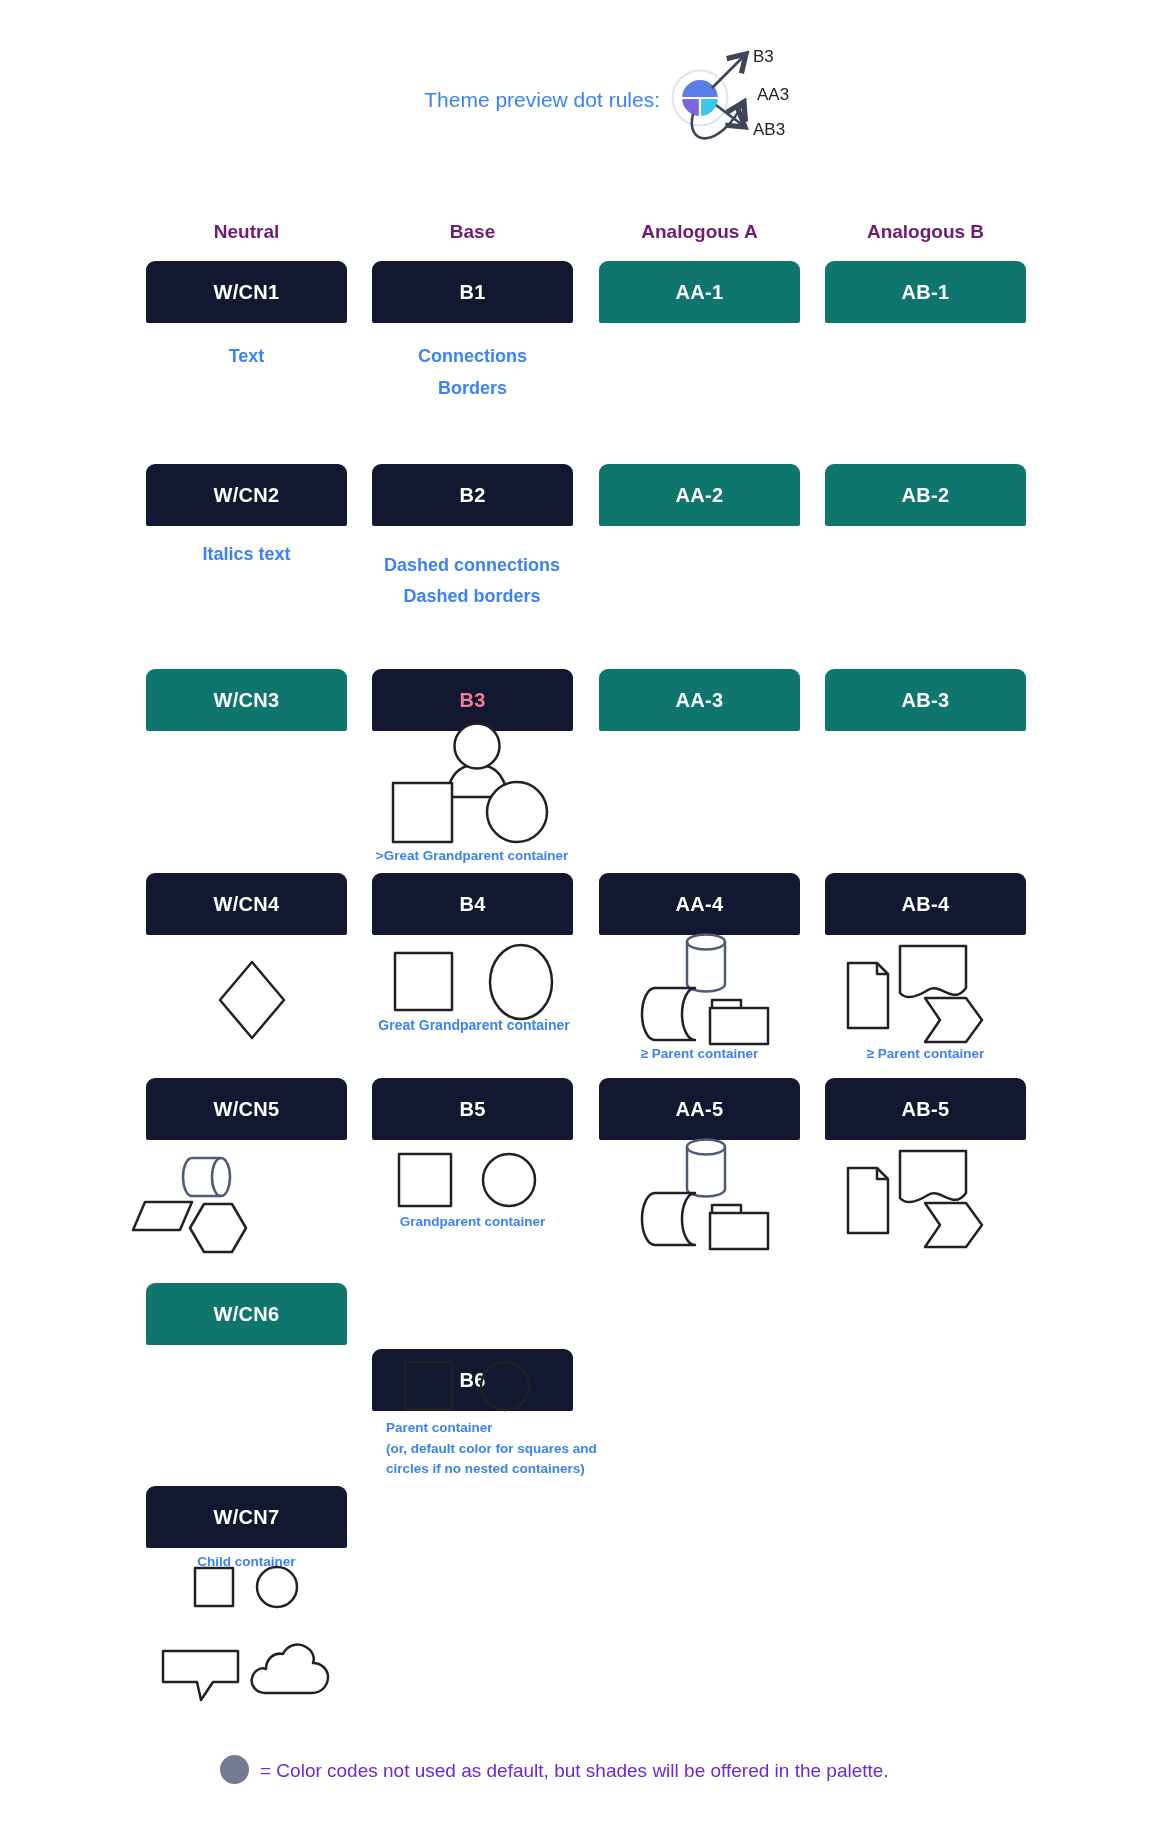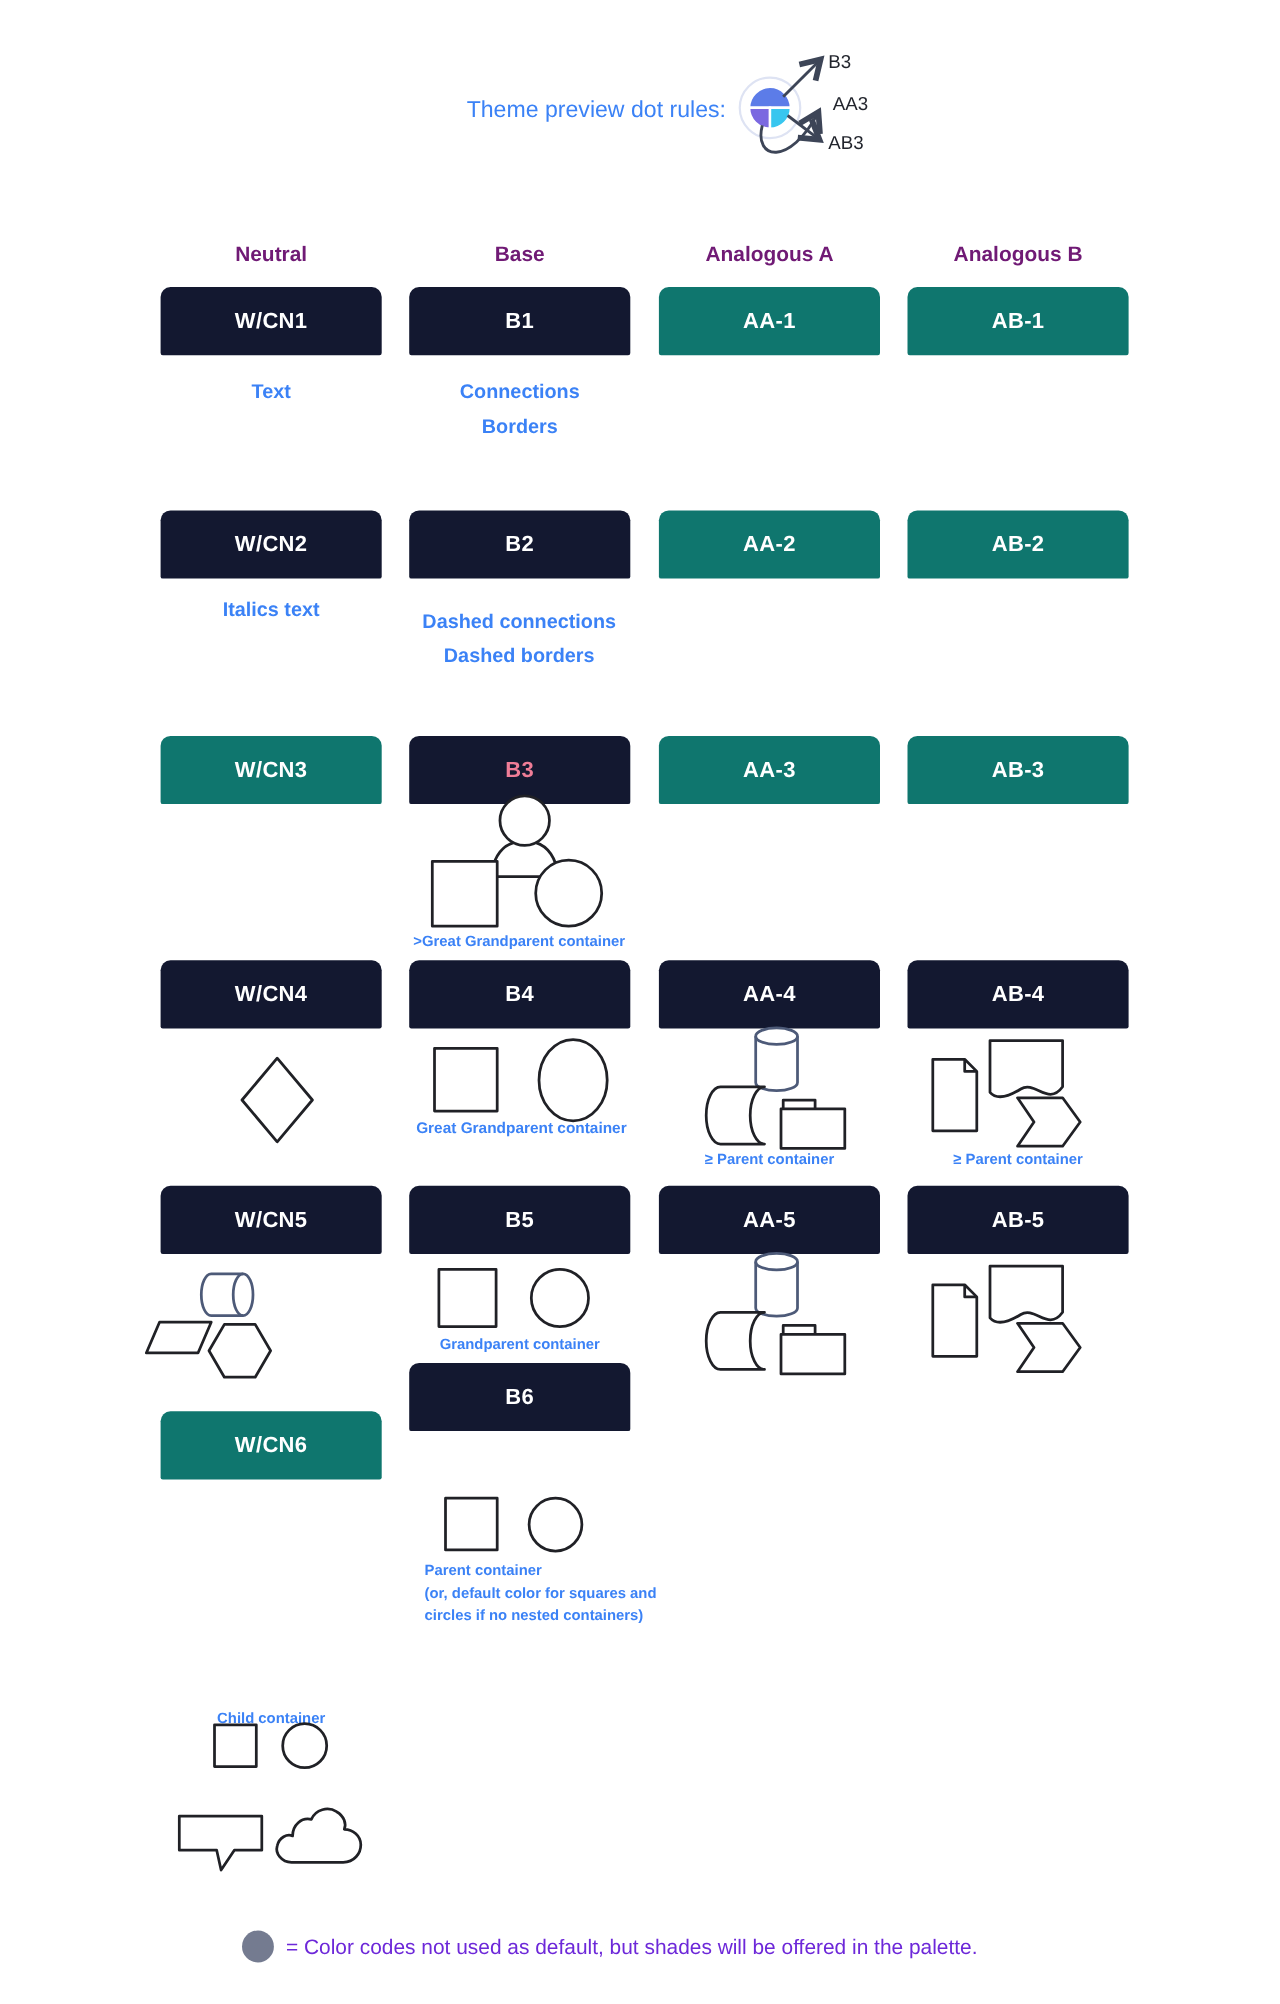--- a/index.html
+++ b/index.html
@@ -166,34 +166,35 @@
   <svg class="abs" style="left:835px;top:1143px;" width="165" height="112" viewBox="0 0 165 112">
     <g fill="none" stroke="#202126" stroke-width="2.5" stroke-linejoin="round">
       <path d="M 13 25 H 42 L 53 36 V 90 H 13 Z"></path>
       <path d="M 42 25 V 36 H 53"></path>
       <path d="M 65 8 H 131 V 50 C 118 68, 106 44, 93 52 C 85 57, 72 63, 65 55 Z"></path>
       <polygon points="90,60 131,60 147,82 131,104 90,104 105,82"></polygon>
     </g>
   </svg>
 
   <div class="abs btn gray" style="left:146px;top:1283px;">W/CN6</div>
-  <div class="abs btn dark" style="left:372px;top:1239px;">B6</div>
+  <div class="abs btn dark" style="left:372px;top:1349px;">B6</div>
 
   <svg class="abs" style="left:395px;top:1353px;" width="160" height="62" viewBox="0 0 160 62">
     <g fill="none" stroke="#202126" stroke-width="2.5" stroke-linejoin="round">
       <rect x="10" y="9" width="47" height="47"></rect>
       <circle cx="110" cy="33" r="24"></circle>
     </g>
   </svg>
   <div class="abs cap cap-sm cap-left" style="left:386px;top:1418px;width:310px;line-height:20.5px;">
     <div>Parent container</div>
     <div>(or, default color for squares and</div>
     <div>circles if no nested containers)</div>
   </div>
 
+  <div class="abs btn dark" style="left:146px;top:1486px;">W/CN7</div>
   <div class="abs cap cap-sm" style="left:146px;top:1552px;width:201px;">Child container</div>
 
   <svg class="abs" style="left:185px;top:1560px;" width="130" height="56" viewBox="0 0 130 56">
     <g fill="none" stroke="#202126" stroke-width="2.5" stroke-linejoin="round">
       <rect x="10" y="8" width="38" height="38"></rect>
       <circle cx="92" cy="27" r="20"></circle>
     </g>
   </svg>
 
   <svg class="abs" style="left:155px;top:1633px;" width="190" height="78" viewBox="0 0 190 78">

